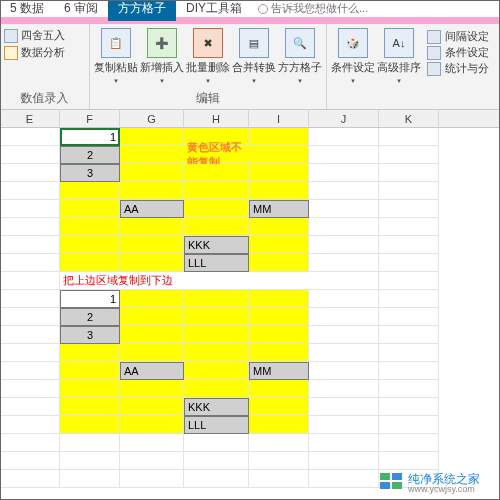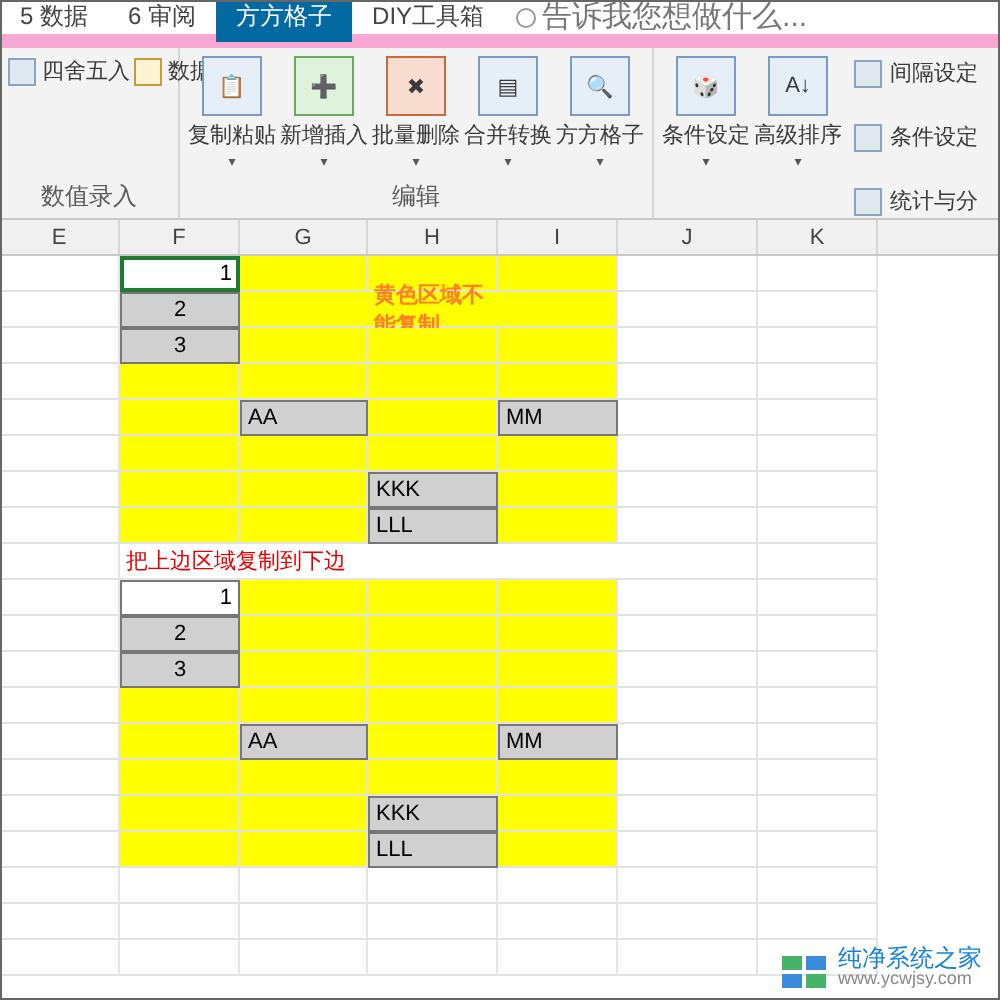--- a/index.html
+++ b/index.html
@@ -2,55 +2,55 @@
 <html><head>
 <meta charset="utf-8">
 <style>
   * { box-sizing: border-box; margin: 0; padding: 0; font-family: "Microsoft YaHei", sans-serif; }
   body { background: #fff; width: 500px; height: 500px; overflow: hidden; position: relative; }
 
   
   .tabs { display: flex; align-items: center; height: 24px; background: #fff; border-bottom: 7px solid #f9a8d4; font-size: 12px; }
   .tab { padding: 0 10px; height: 24px; display: flex; align-items: center; color: #444; cursor: pointer; }
   .tab.active { background: #0369a1; color: #fff; }
-  .tell-me { color: #777; font-size: 15px; margin-left: 6px; display:flex; align-items:center; gap:3px;}
+  .tell-me { color: #777; font-size: 11px; margin-left: 6px; display:flex; align-items:center; gap:3px;}
   .lightbulb { width:10px;height:10px;border:1px solid #999;border-radius:50%; }
 
   
   .ribbon { height: 86px; background: #f3f3f3; border-bottom: 1px solid #c8c8c8; display: flex; }
   .group { border-right: 1px solid #d4d4d4; padding: 2px 4px 0; display:flex; flex-direction:column; justify-content:space-between; }
   .group-label { font-size: 12px; color:#5b5b5b; text-align:center; padding-bottom:2px; }
-  .mini-rows { display:flex; flex-direction:row; gap:2px; padding-top:2px;}
+  .mini-rows { display:flex; flex-direction:column; gap:2px; padding-top:2px;}
   .mini-item { display:flex; align-items:center; gap:3px; font-size:11px; color:#3a3a3a; cursor:pointer; white-space:nowrap; }
   .mini-ico { width:14px;height:14px; background:#e0e8f0; border:1px solid #8aa4c2; }
   .bigbtns { display:flex; gap:2px; }
   .bigbtn { width:44px; display:flex; flex-direction:column; align-items:center; gap:2px; font-size:11px; color:#3a3a3a; cursor:pointer; padding-top:2px;}
   .bigico { width:30px;height:30px; background:#e6eef7; border:1px solid #7a9ac0; display:flex;align-items:center;justify-content:center;}
   .bigbtn .drop { font-size:7px; color:#555;}
-  .rtcol { display:flex; flex-direction:column; gap:17px; padding:3px 4px 0; font-size:11px; color:#3a3a3a; }
+  .rtcol { display:flex; flex-direction:column; gap:1px; padding:3px 4px 0; font-size:11px; color:#3a3a3a; }
   .rtitem { display:flex; align-items:center; gap:4px; cursor:pointer; white-space:nowrap;}
   .rtico { width:14px;height:14px;background:#e0e8f0;border:1px solid #8aa4c2;}
 
   
   .sheet { position:relative; }
   .colheads { display:flex; height:18px; background:#f0f0f0; border-bottom:1px solid #c9c9c9; }
   .ch { border-right:1px solid #d6d6d6; font-size:11px; color:#444; display:flex; align-items:center; justify-content:center; }
   .cE{width:60px;} .cF{width:60px;} .cG{width:64px;} .cH{width:65px;} .cI{width:60px;} .cJ{width:70px;} .cK{width:60px;}
   .rows { position:relative; }
   .row { display:flex; height:18px; }
   .cell { border-right:1px solid #e3e3e3; border-bottom:1px solid #e3e3e3; font-size:11px; color:#000; display:flex; align-items:center; justify-content:flex-end; padding:0 3px;}
   .yellow { background:#ffff00; }
   .gray { background:#d0d0d0; border:1px solid #777 !important; justify-content:center; }
   .whitecell { background:#fff; border:1px solid #777 !important; }
   .orange-text { color:#ff7f27; font-weight:bold; justify-content:center;}
   .red-text { color:#e80000; justify-content:flex-start;}
   .sel-cell { position:absolute; border:2px solid #1f7a34; width:60px; height:18px; pointer-events:none; }
 
   
-  .watermark { position:absolute; right:9px; bottom:6px; font-size:11px; color:#47b26a; display:flex; align-items:flex-end; gap:4px;}
+  .watermark { position:absolute; right:20px; bottom:6px; font-size:11px; color:#47b26a; display:flex; align-items:flex-start; gap:4px;}
   .wm-logo { width:24px;height:16px; background:
     linear-gradient(#47b26a,#47b26a) 0 0/10px 7px no-repeat,
     linear-gradient(#3b8bdc,#3b8bdc) 12px 0/10px 7px no-repeat,
     linear-gradient(#3b8bdc,#3b8bdc) 0 9px/10px 7px no-repeat,
     linear-gradient(#47b26a,#47b26a) 12px 9px/10px 7px no-repeat; }
   .wm-text { display:flex; flex-direction:column; line-height:1; }
   .wm-text span:first-child{color:#1584d6; font-size:12px;}
   .wm-text span:last-child{color:#888; font-size:9px;}
   .framebox { position:absolute; inset:0; border:1px solid #666; pointer-events:none;}
 </style>

